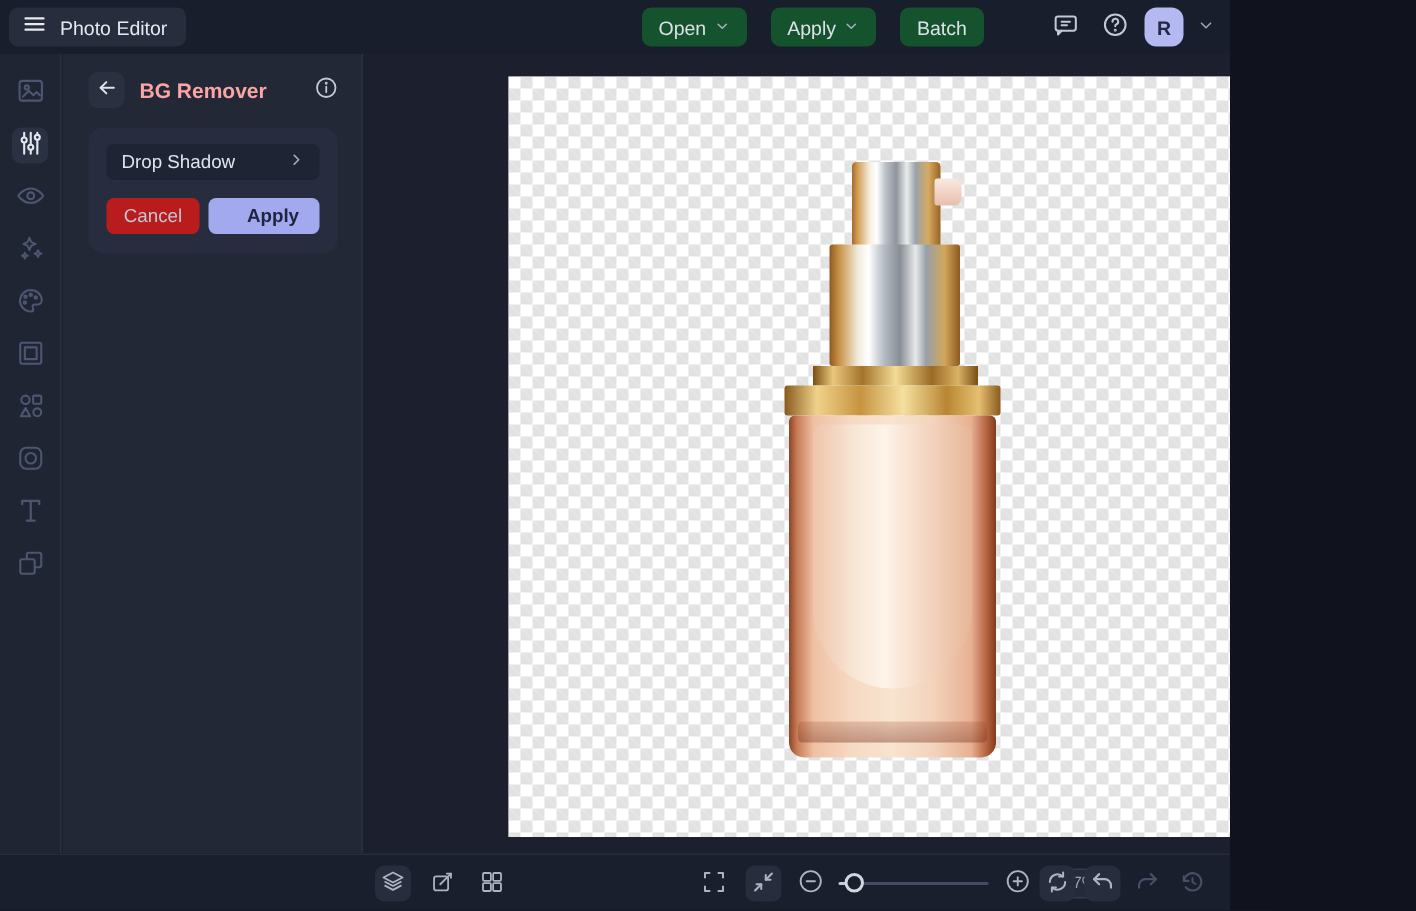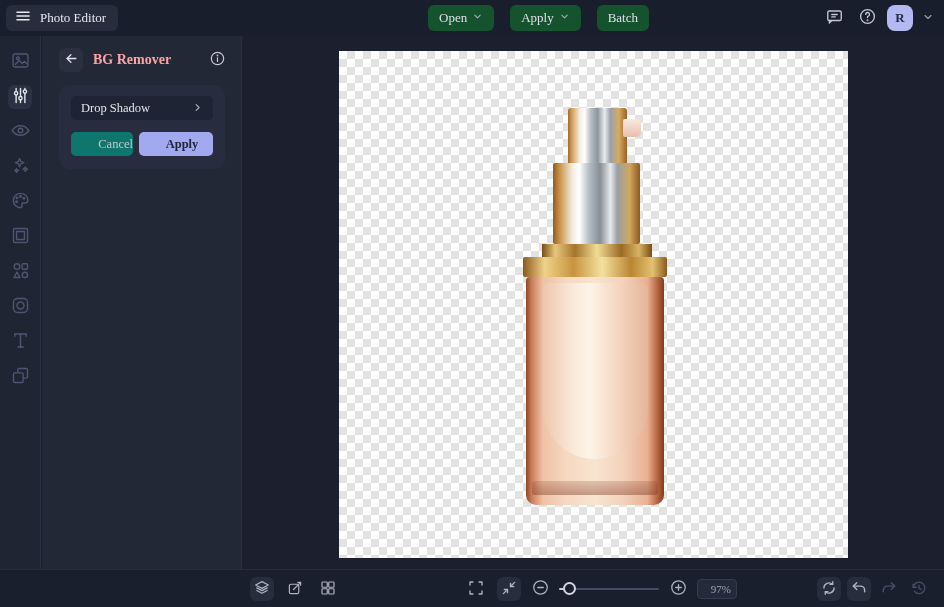--- a/index.html
+++ b/index.html
@@ -1,18 +1,18 @@
 <!DOCTYPE html>
 <html><head>
 <meta charset="utf-8">
 <style>
   * { margin:0; padding:0; box-sizing:border-box; }
   html,body { background:#10131d; }
   body { font-family:"Liberation Sans", sans-serif; }
-  .app { position:relative; width:944px; height:607px; background:#1c202e; overflow:hidden;font-family:Liberation Serif, serif; }
+  .app { position:relative; width:820px; height:607px; background:#1c202e; overflow:hidden; }
 
   
   .topbar { position:absolute; top:0; left:0; right:0; height:36px; background:#191e2c; z-index:5; }
   .app-menu { position:absolute; left:6px; top:5px; height:26px; background:#272d3c; border-radius:6px;
               display:flex; align-items:center; gap:8px; padding:0 12px 0 8px; cursor:pointer; }
   .app-menu svg { color:#e6e9f0; }
   .app-title { font-size:13px; color:#e6e9f0; }
   .topbar-center { position:absolute; left:428px; top:5px; display:flex; gap:16px; }
   .tb-btn { height:26px; background:#14532d; border:none; border-radius:6px; color:#dde1ea;
             font-size:13px; font-family:inherit; padding:0 11px; display:flex; align-items:center; gap:5px; cursor:pointer; }
@@ -42,22 +42,22 @@
               display:flex; align-items:center; justify-content:center; cursor:pointer; padding:0; }
   .card { position:absolute; left:17px; top:49px; width:166px; background:#272c3e; border-radius:10px;
           padding:11px 12px 13px 12px; }
   .card-row { height:24px; background:#1f2434; border-radius:5px; display:flex; align-items:center;
               justify-content:space-between; padding:0 10px; margin-bottom:8px; cursor:pointer; }
   .card-row .row-label { font-size:12.5px; color:#e2e5ec; }
   .card-row svg { color:#aab0c0; }
   .card-row.highlight { box-shadow:0 0 0 2px #e23a20; }
   .card-row:nth-child(3) { margin-bottom:1px; }
   .card-actions { display:flex; gap:6px; margin-top:12px; }
-  .btn-cancel { flex:1; height:24px; background:#0f766e; border:none; border-radius:5px;
-                color:#c3c7d1; font-size:12.5px; font-family:inherit; cursor:pointer;text-align:right; }
+  .btn-cancel { flex:1; height:24px; background:#b91c1c; border:none; border-radius:5px;
+                color:#c3c7d1; font-size:12.5px; font-family:inherit; cursor:pointer; }
   .btn-apply { flex:1; height:24px; background:#a3a9ef; border:none; border-radius:5px;
                color:#20253f; font-size:12.5px; font-weight:bold; font-family:inherit; cursor:pointer;padding-left:12px; }
 
   
   .workspace { position:absolute; left:243px; top:36px; right:0; bottom:38px; background:#1c202e; }
   .canvas { position:absolute; left:96px; top:15px; width:509px; height:507px; background-color:#ffffff;
             background-image:
               linear-gradient(45deg,#e2e2e2 25%,transparent 25%,transparent 75%,#e2e2e2 75%),
               linear-gradient(45deg,#e2e2e2 25%,transparent 25%,transparent 75%,#e2e2e2 75%);
             background-size:16px 16px; background-position:0 0,8px 8px; }

